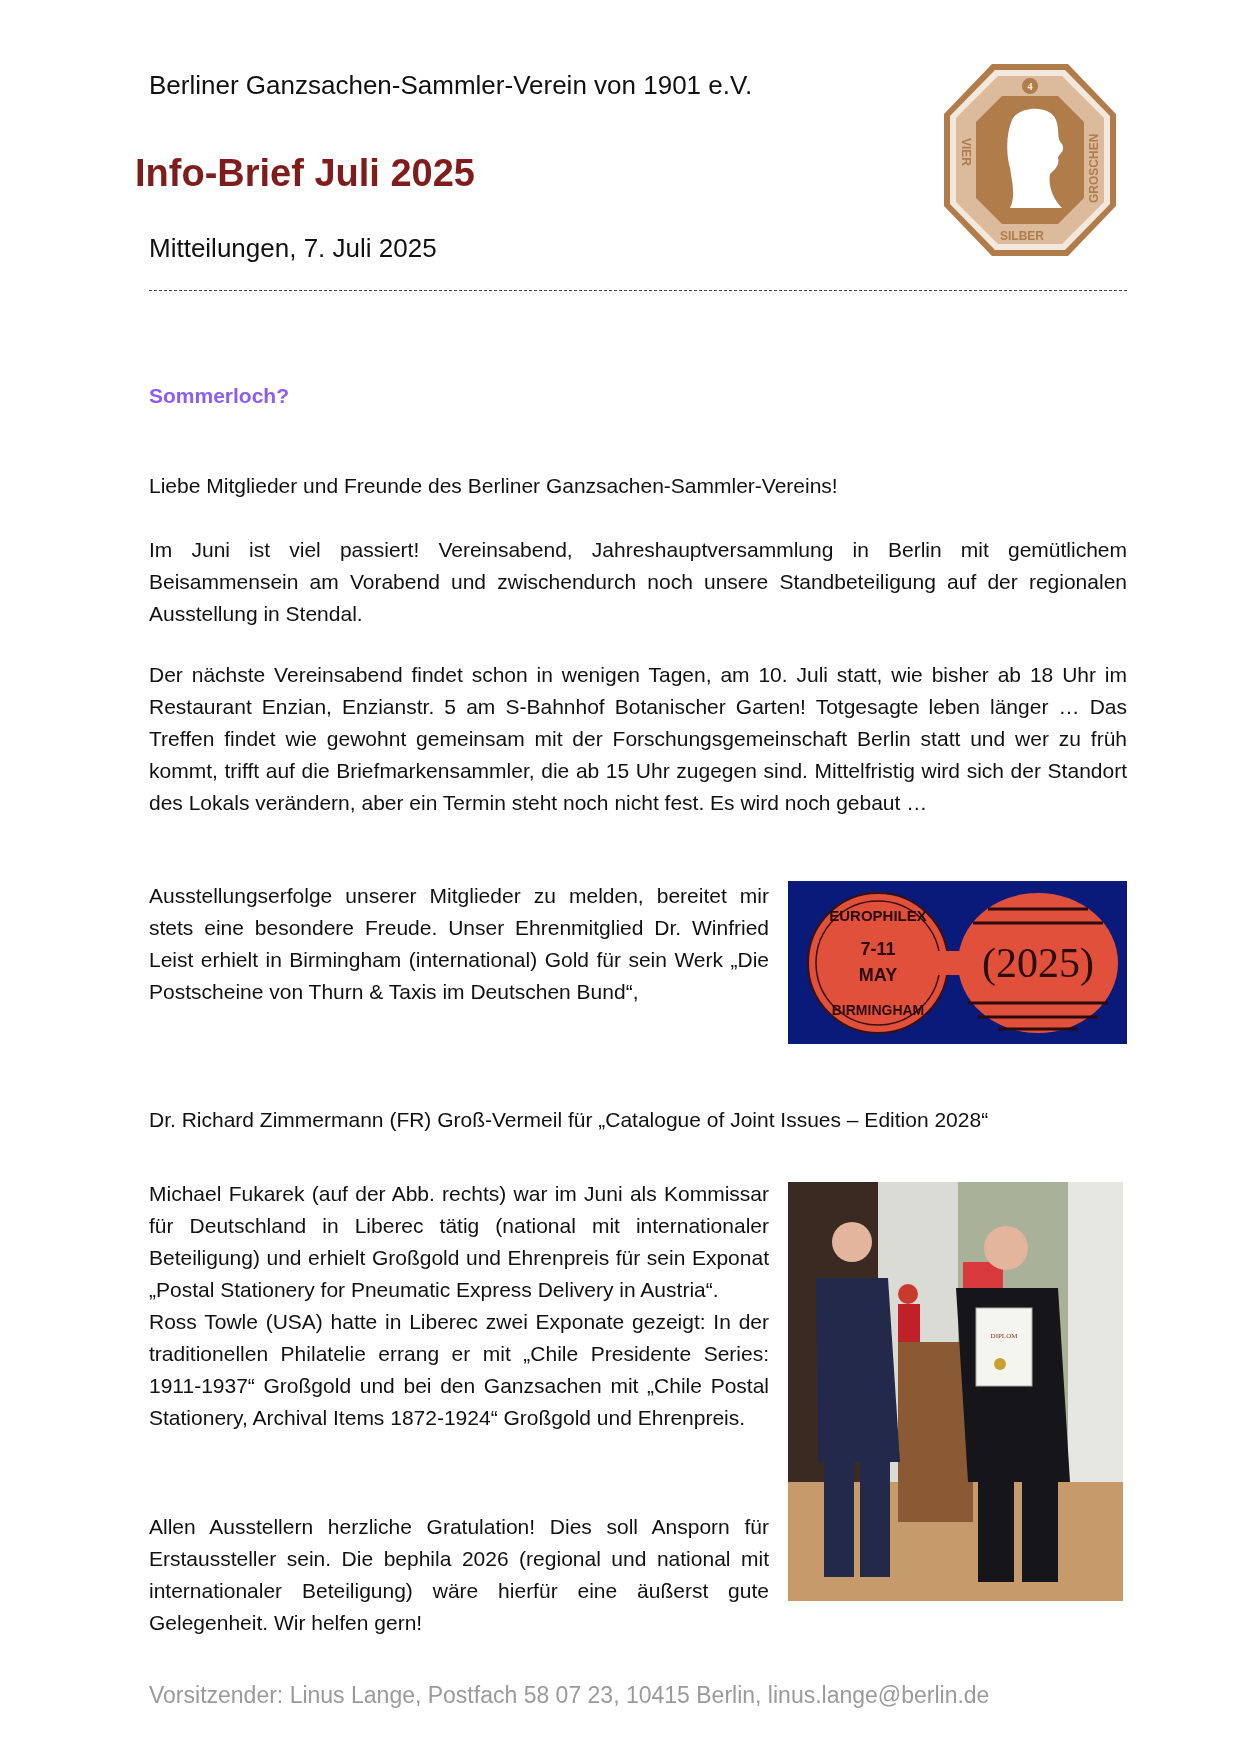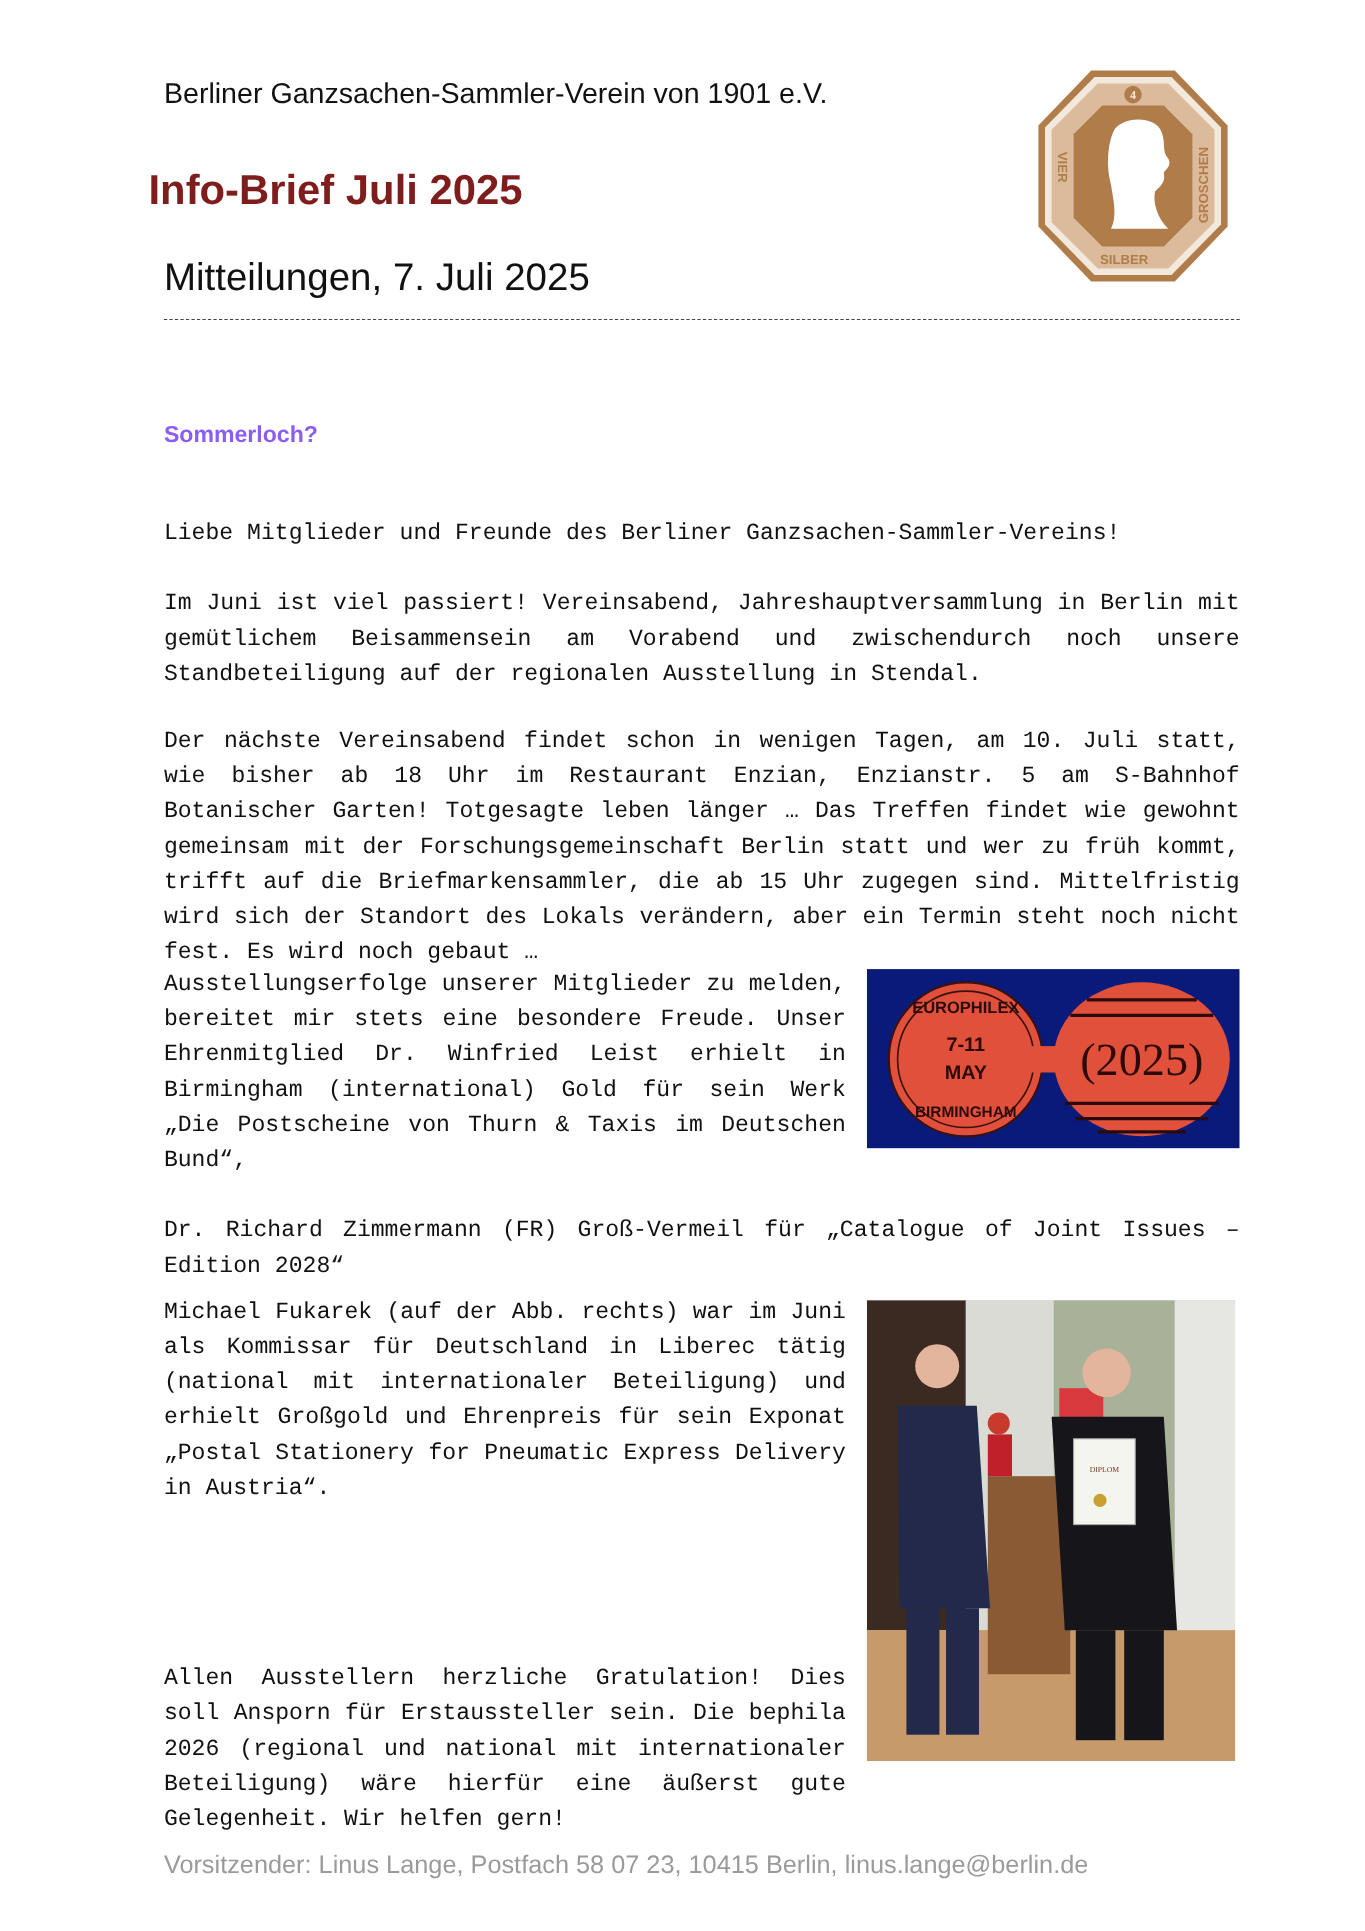--- a/index.html
+++ b/index.html
@@ -1,26 +1,26 @@
 <!DOCTYPE html>
 <html><head>
 <meta charset="utf-8">
 <style>
   html, body { margin:0; padding:0; background:#ffffff; }
   body { width:1241px; height:1755px; position:relative; overflow:hidden;
          font-family:"Liberation Sans", sans-serif; color:#111; }
   .abs { position:absolute; }
   .org { left:149px; top:70px; font-size:26px; color:#111; }
   .title { left:135px; top:152px; font-size:38px; font-weight:bold; color:#7f1d1d; }
-  .subtitle { left:149px; top:233px; font-size:35px; color:#111; }
+  .subtitle { left:149px; top:233px; font-size:26px; color:#111; }
   .rule { left:149px; top:290px; width:978px; height:0; border-top:1.6px dashed #444; }
   .stamp { left:940px; top:58px; width:180px; height:204px; }
   .section-title { left:149px; top:384px; font-size:21px; font-weight:bold; color:#8b5cf6; }
   .para { position:absolute; left:149px; width:978px; font-size:21px; line-height:32px;
-          text-align:justify; color:#111;font-family:Liberation Mono, monospace; }
+          text-align:justify; color:#111; }
   .para.narrow { width:620px; }
   .para p { margin:0; }
   .img-europhilex { left:788px; top:881px; width:339px; height:163px;text-align:center; }
   .img-photo { left:788px; top:1182px; width:335px; height:419px; }
   .footer { left:149px; top:1682px; font-size:23px; color:#9a9a9a; }
 </style>
 </head>
 <body>
 
 <div class="abs org">Berliner Ganzsachen-Sammler-Verein von 1901 e.V.</div>
@@ -81,20 +81,21 @@
     <text x="90" y="40" font-size="15" text-anchor="middle" fill="#2a0a0a" font-family="Liberation Sans, sans-serif" font-weight="bold">EUROPHILEX</text>
     <text x="90" y="74" font-size="18" text-anchor="middle" fill="#2a0a0a" font-family="Liberation Sans, sans-serif" font-weight="bold">7-11</text>
     <text x="90" y="100" font-size="18" text-anchor="middle" fill="#2a0a0a" font-family="Liberation Sans, sans-serif" font-weight="bold">MAY</text>
     <text x="90" y="134" font-size="14" text-anchor="middle" fill="#2a0a0a" font-family="Liberation Sans, sans-serif" font-weight="bold">BIRMINGHAM</text>
     <text x="250" y="96" font-size="42" text-anchor="middle" fill="#2a0a0a" font-family="Liberation Serif, serif">(2025)</text>
   </svg>
 </div>
 
 <div class="para narrow" style="top:1178px;">
   <p>Michael Fukarek (auf der Abb. rechts) war im Juni als Kommissar für Deutschland in Liberec tätig (national mit internationaler Beteiligung) und erhielt Großgold und Ehrenpreis für sein Exponat „Postal Stationery for Pneumatic Express Delivery in Austria“.</p>
+  <p>Ross Towle (USA) hatte in Liberec zwei Exponate gezeigt: In der traditionellen Philatelie errang er mit „Chile Presidente Series: 1911-1937“ Großgold und bei den Ganzsachen mit „Chile Postal Stationery, Archival Items 1872-1924“ Großgold und Ehrenpreis.</p>
 </div>
 
 <div class="para narrow" style="top:1511px;">
   <p>Allen Ausstellern herzliche Gratulation! Dies soll Ansporn für Erstaussteller sein. Die bephila 2026 (regional und national mit internationaler Beteiligung) wäre hierfür eine äußerst gute Gelegenheit. Wir helfen gern!</p>
 </div>
 
 <div class="abs img-photo">
   <svg width="335" height="419" viewBox="0 0 335 419">
     <rect width="335" height="419" fill="#c9cbc3"></rect>
     <rect x="0" y="0" width="90" height="300" fill="#3b2a22"></rect>

